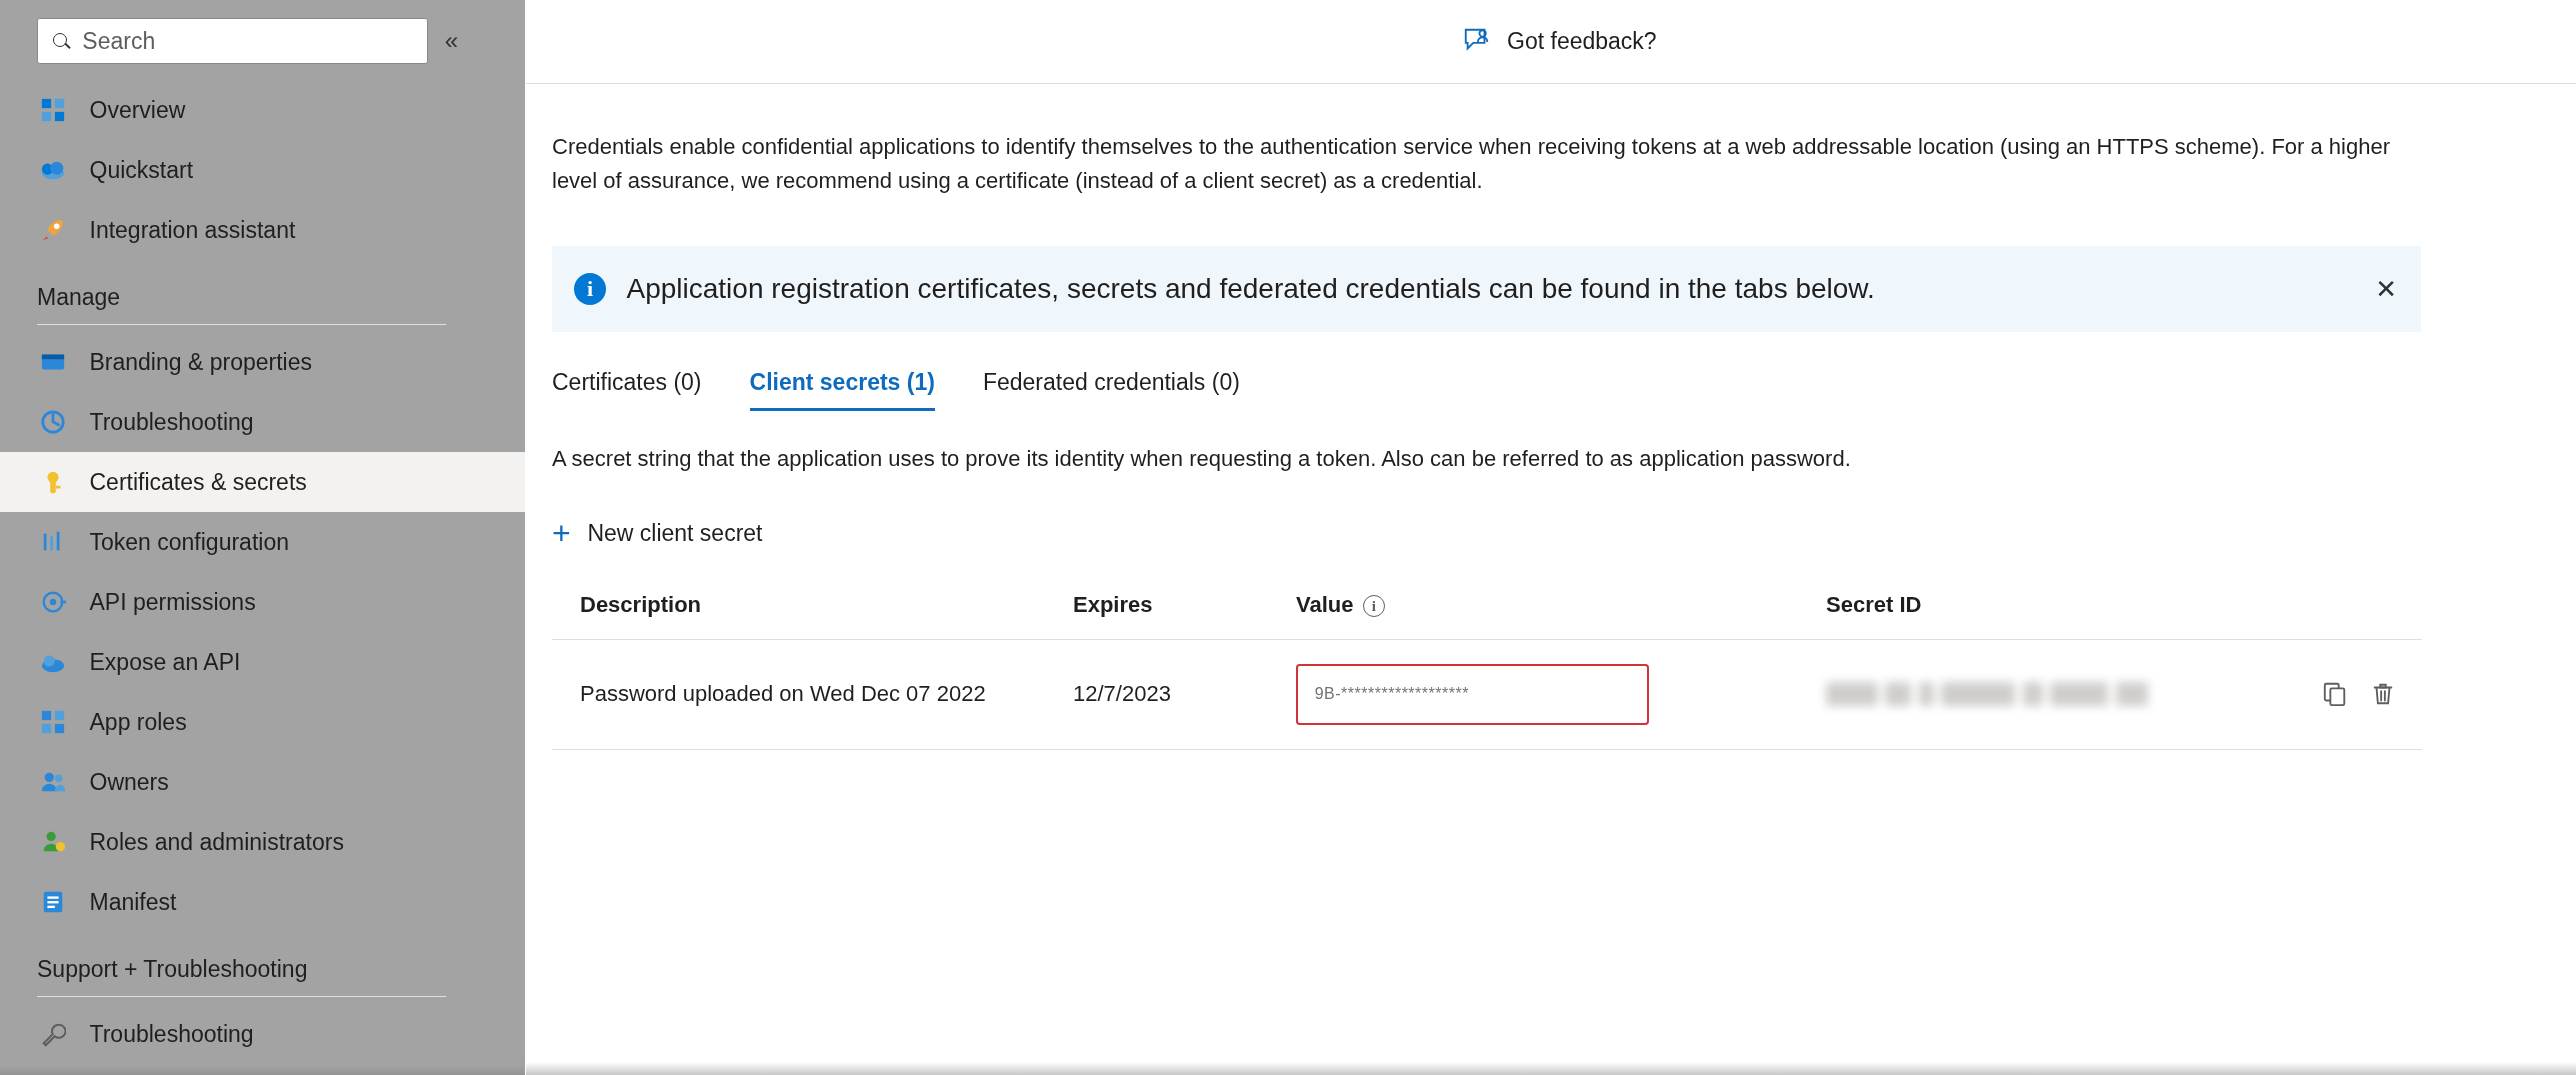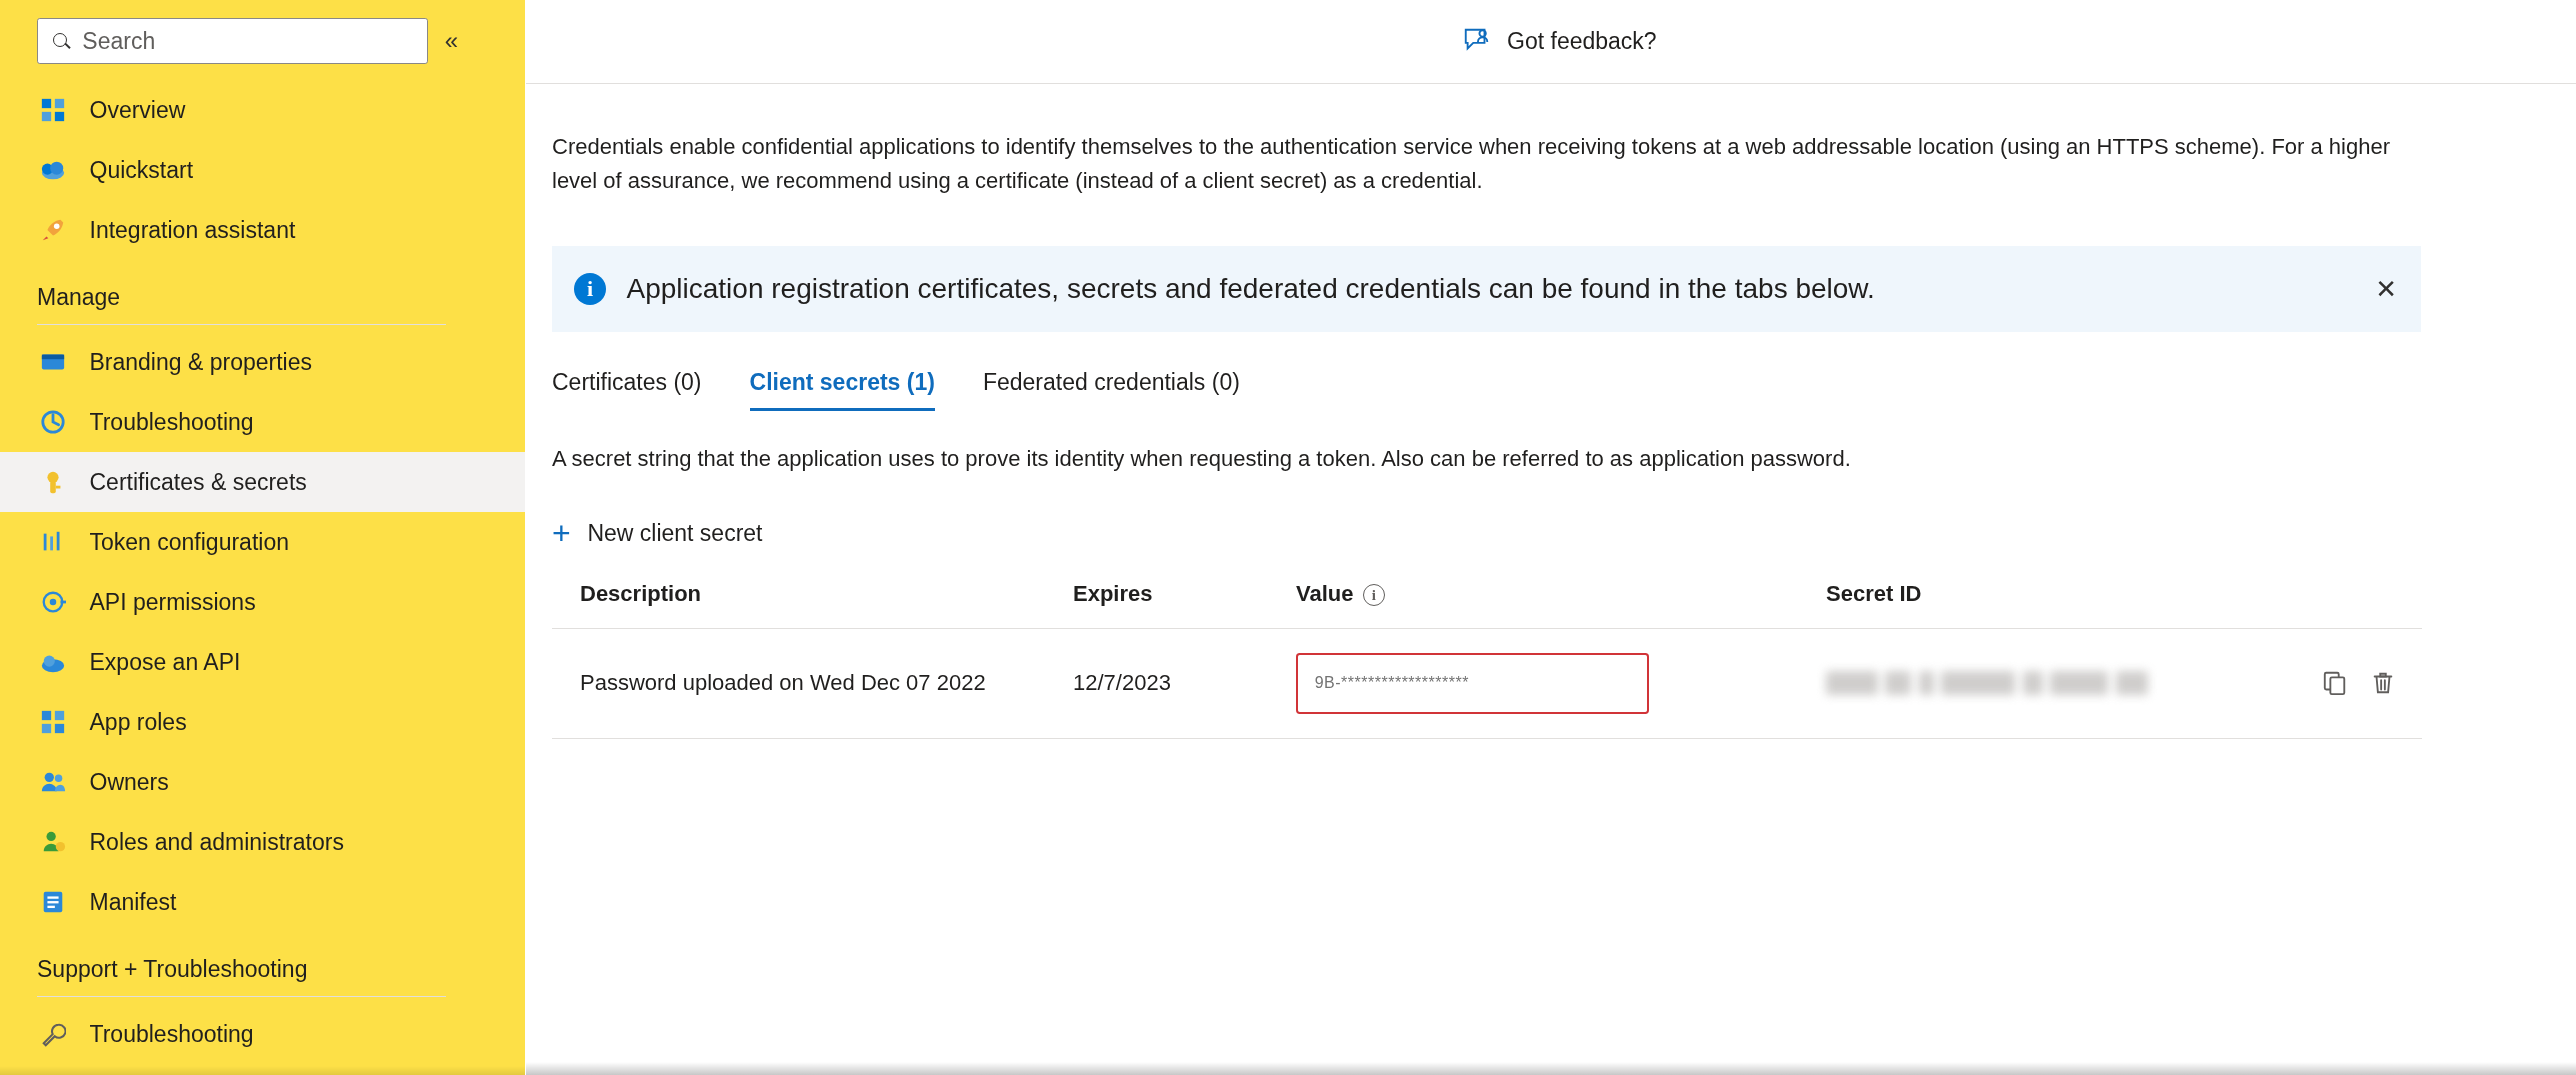--- a/index.html
+++ b/index.html
@@ -15,21 +15,21 @@
     display: flex;
     width: 2576px;
     height: 1075px;
   }
 
   
   .sidebar {
     width: 525px;
     flex: 0 0 525px;
     height: 1075px;
-    background: #fde047;
+    background: #a3a3a3;
     padding-top: 15px;
     position: relative;
   }
   .search-row {
     display: flex;
     align-items: center;
     padding: 0 0 0 37px;
     height: 52px;
   }
   .search-box {
@@ -228,21 +228,21 @@
     line-height: 1;
     margin-right: 16.7px;
     font-weight: 300;
   }
   .new-secret .ns-label {
     font-size: 23px;
     color: #201f1e;
   }
 
   table.secrets {
-    margin-top: 32px;
+    margin-top: 43px;
     border-collapse: collapse;
     width: 1869px;
     table-layout: fixed;
   }
   table.secrets th {
     text-align: left;
     font-size: 22px;
     font-weight: bold;
     color: #201f1e;
     padding: 0 0 20.5px 0;

